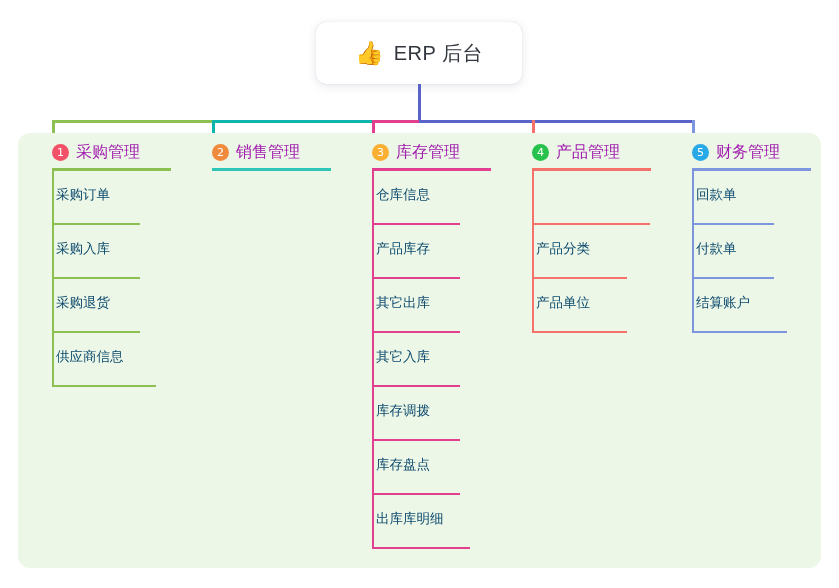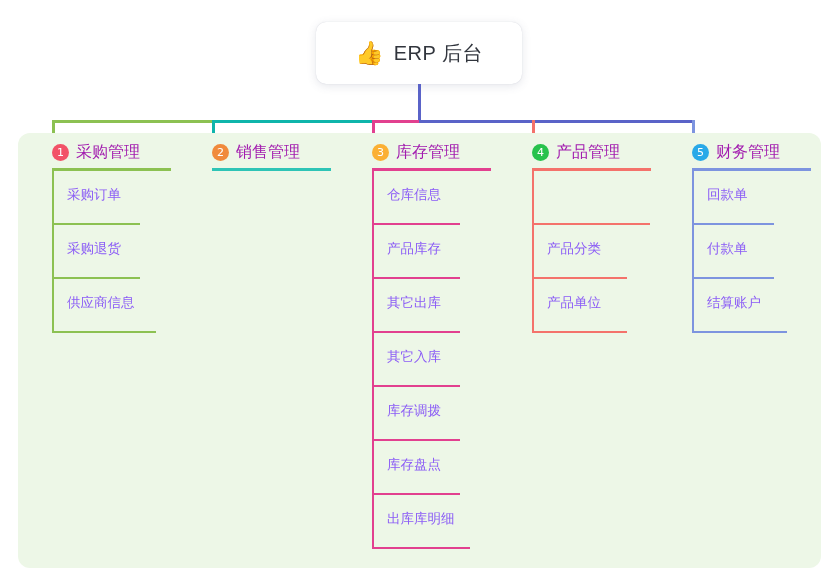--- a/index.html
+++ b/index.html
@@ -121,23 +121,23 @@
   }
   .leaf {
     position: relative;
     height: 54px;
     box-sizing: border-box;
     display: flex;
     align-items: center;
   }
   .leaf-label {
     font-size: 13.5px;
-    color: #8b5cf6;
+    color: #0c4a6e;
     white-space: nowrap;
-    padding-left: 15px;
+    padding-left: 4px;
     padding-bottom: 6px;
   }
   .leaf-rule {
     position: absolute;
     left: 0;
     bottom: 0;
     height: 2px;
   }
 </style>
 </head>
@@ -173,20 +173,24 @@
         <span class="head-rule" style="background: rgb(140, 193, 82);"></span>
       </div>
       <div class="leaves">
         <span class="spine" style="background: rgb(140, 193, 82);"></span>
 
     <div class="leaf">
       <span class="leaf-label">采购订单</span>
       <span class="leaf-rule" style="background: rgb(140, 193, 82); width: 88px;"></span>
     </div>
 
+    <div class="leaf">
+      <span class="leaf-label">采购入库</span>
+      <span class="leaf-rule" style="background: rgb(140, 193, 82); width: 88px;"></span>
+    </div>
 
     <div class="leaf">
       <span class="leaf-label">采购退货</span>
       <span class="leaf-rule" style="background: rgb(140, 193, 82); width: 88px;"></span>
     </div>
 
     <div class="leaf">
       <span class="leaf-label">供应商信息</span>
       <span class="leaf-rule" style="background: rgb(140, 193, 82); width: 104px;"></span>
     </div>

